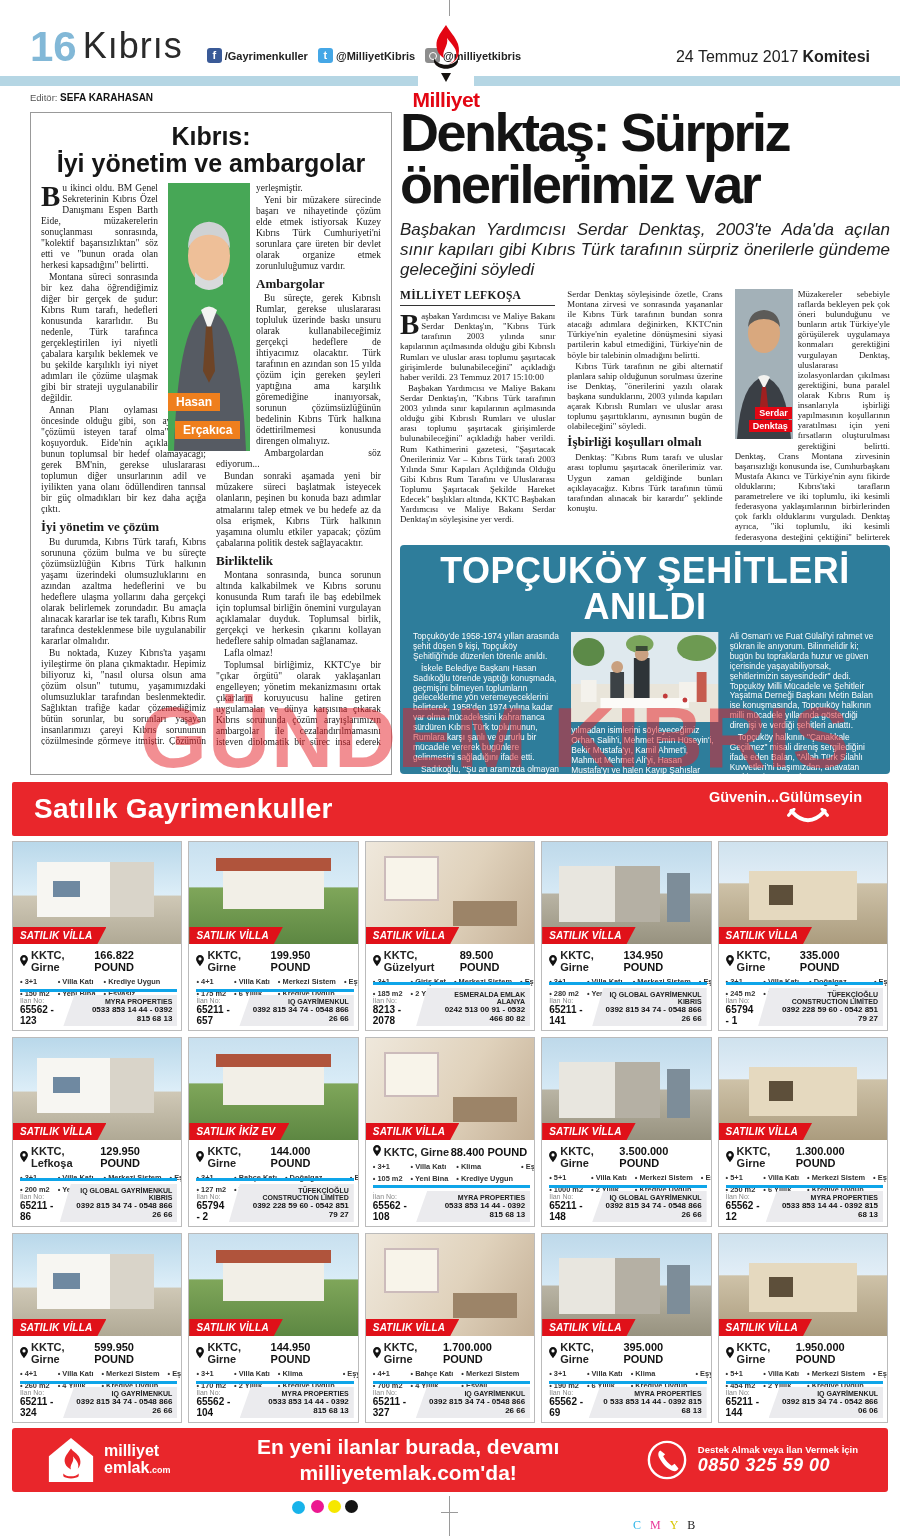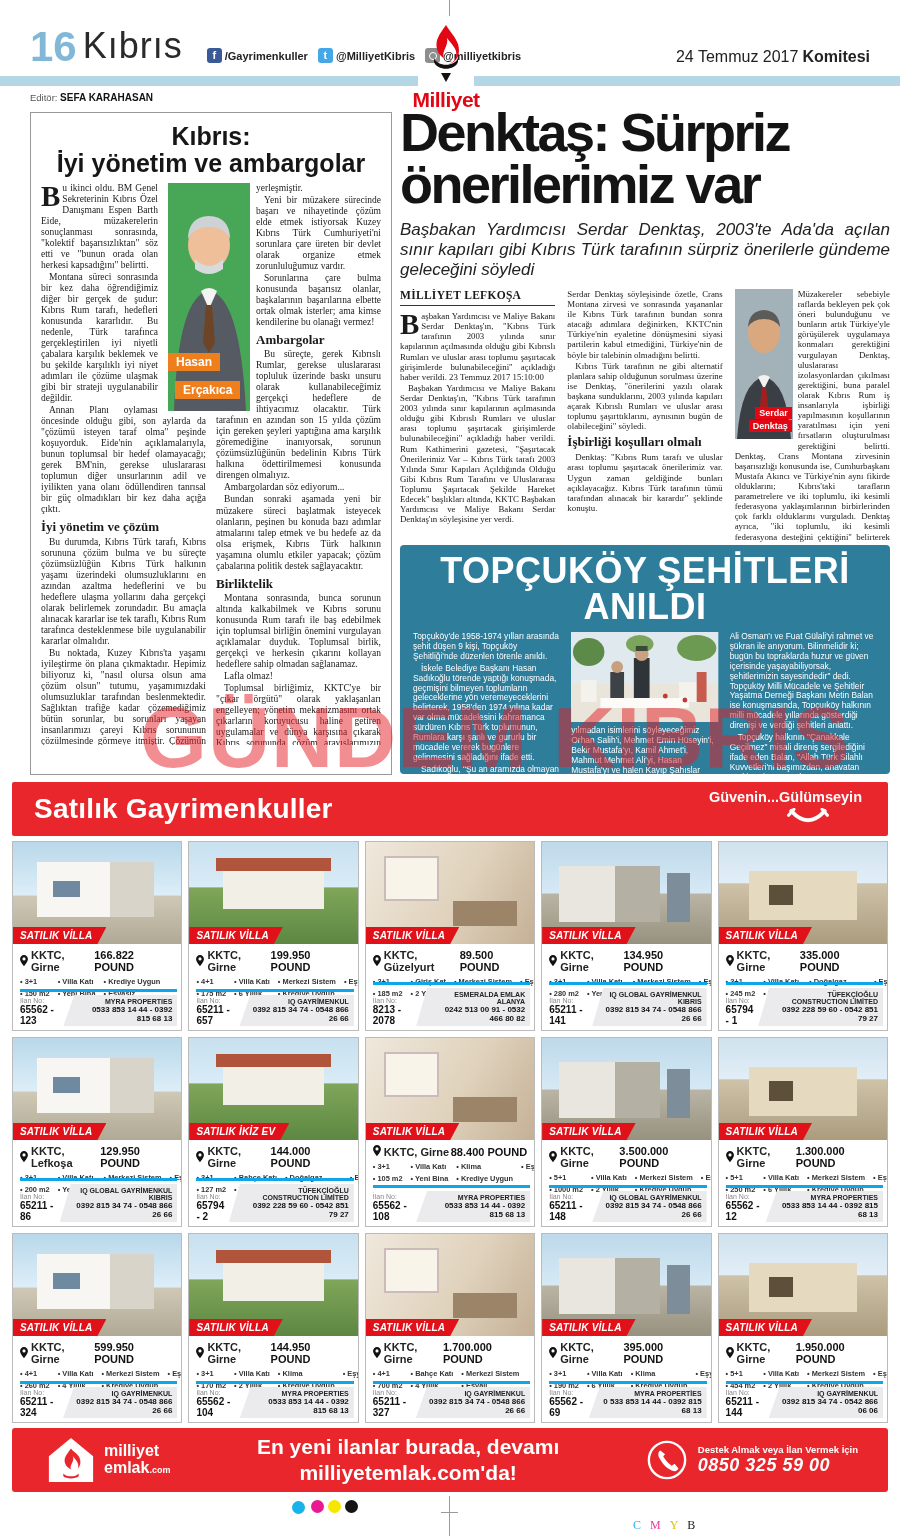--- a/index.html
+++ b/index.html
@@ -46,21 +46,21 @@
   .dc{float:left;font-size:29px;line-height:24px;font-weight:700;margin:1px 2px 0 0;}
 
   
   .left-article{position:absolute;left:30px;top:112px;width:362px;height:663px;border:1px solid #999;
                 box-sizing:border-box;padding:8px 10px;overflow:hidden;}
   .la-title{margin:2px 0 6px;text-align:center;font-size:25px;line-height:1.08;font-weight:700;color:#161616;}
   .la-cols{display:flex;gap:10px;height:562px;overflow:hidden;}
   .la-col{flex:1 1 0;font-family:"Liberation Serif",serif;font-size:9.5px;line-height:1.16;
           text-align:justify;color:#1a1a1a;}
   .la-spacer{float:right;width:48px;height:232px;}
-  .la-photo{float:left;width:82px;height:228px;margin:0 6px 3px -48px;position:relative;}
+  .la-photo{float:left;width:82px;height:268px;margin:0 6px 3px -48px;position:relative;}
   .la-photo svg{position:absolute;inset:0;width:100%;height:100%;}
   .tag{position:absolute;background:#ef7f1d;color:#fff;font:700 12px "Liberation Sans",sans-serif;
        padding:2px 8px;white-space:nowrap;}
   .t1{bottom:40px;left:0;}
   .t2{bottom:12px;left:7px;}
 
   
   .main-article{position:absolute;left:400px;top:106px;width:490px;height:436px;overflow:hidden;}
   .headline{margin:0;font-size:54px;line-height:0.97;font-weight:700;letter-spacing:-2.5px;color:#141414;}
   .deck{margin:9px 0 0;font-size:17px;line-height:1.18;font-style:italic;color:#222;text-align:justify;}
@@ -197,21 +197,20 @@
             <path d="M6 228 Q10 112 41 108 Q72 112 78 228 Z" fill="#565b63"></path>
             <path d="M33 108 L41 126 L49 108 Q41 102 33 108 Z" fill="#f4f4f2"></path>
             <path d="M38 122 L44 122 L47 160 L41 170 L35 160 Z" fill="#6e4426"></path>
           </svg>
           <span class="tag t1">Hasan</span>
           <span class="tag t2">Erçakıca</span>
         </div>
         <div class="flow">
             <p class="noind">yerleşmiştir.</p>
             <p>Yeni bir müzakere sürecinde başarı ve nihayetinde çözüm elde etmek istiyorsak Kuzey Kıbrıs Türk Cumhuriyeti'ni sorunlara çare üreten bir devlet olarak organize etmek zorunluluğumuz vardır.</p>
-            <p>Sorunlarına çare bulma konusunda başarısız olanlar, başkalarının başarılarına elbette ortak olmak isterler; ama kimse kendilerine bu olanağı vermez!</p>
             <h3 class="sub">Ambargolar</h3>
             <p>Bu süreçte, gerek Kıbrıslı Rumlar, gerekse uluslararası topluluk üzerinde baskı unsuru olarak kullanabileceğimiz gerçekçi hedeflere de ihtiyacımız olacaktır. Türk tarafının en azından son 15 yılda çözüm için gereken şeyleri yaptığına ama karşılık göremediğine inanıyorsak, sorunun çözümsüzlüğünün bedelinin Kıbrıs Türk halkına ödettirilmemesi konusunda direngen olmalıyız.</p>
             <p>Ambargolardan söz ediyorum...</p>
             <p>Bundan sonraki aşamada yeni bir müzakere süreci başlatmak isteyecek olanların, peşinen bu konuda bazı adımlar atmalarını talep etmek ve bu hedefe az da olsa erişmek, Kıbrıs Türk halkının yaşamına olumlu etkiler yapacak; çözüm çabalarına politik destek sağlayacaktır.</p>
             <h3 class="sub">Birliktelik</h3>
             <p>Montana sonrasında, bunca sorunun altında kalkabilmek ve Kıbrıs sorunu konusunda Rum tarafı ile baş edebilmek için toplumsal birliğin önemini vurgulayan açıklamalar duyduk. Toplumsal birlik, gerçekçi ve herkesin çıkarını kollayan hedeflere sahip olmadan sağlanamaz.</p>
             <p>Lafla olmaz!</p>
             <p>Toplumsal birliğimiz, KKTC'ye bir "çıkar örgütü" olarak yaklaşanları engelleyen; yönetim mekanizmasını ortak çıkarların koruyucusu haline getiren uygulamalar ve dünya karşısına çıkarak Kıbrıs sorununda çözüm arayışlarımızın ambargolar ile cezalandırılmamasını isteyen diplomatik bir süreç inşa ederek sağlanabilir.</p>
           </div>
       </div>

